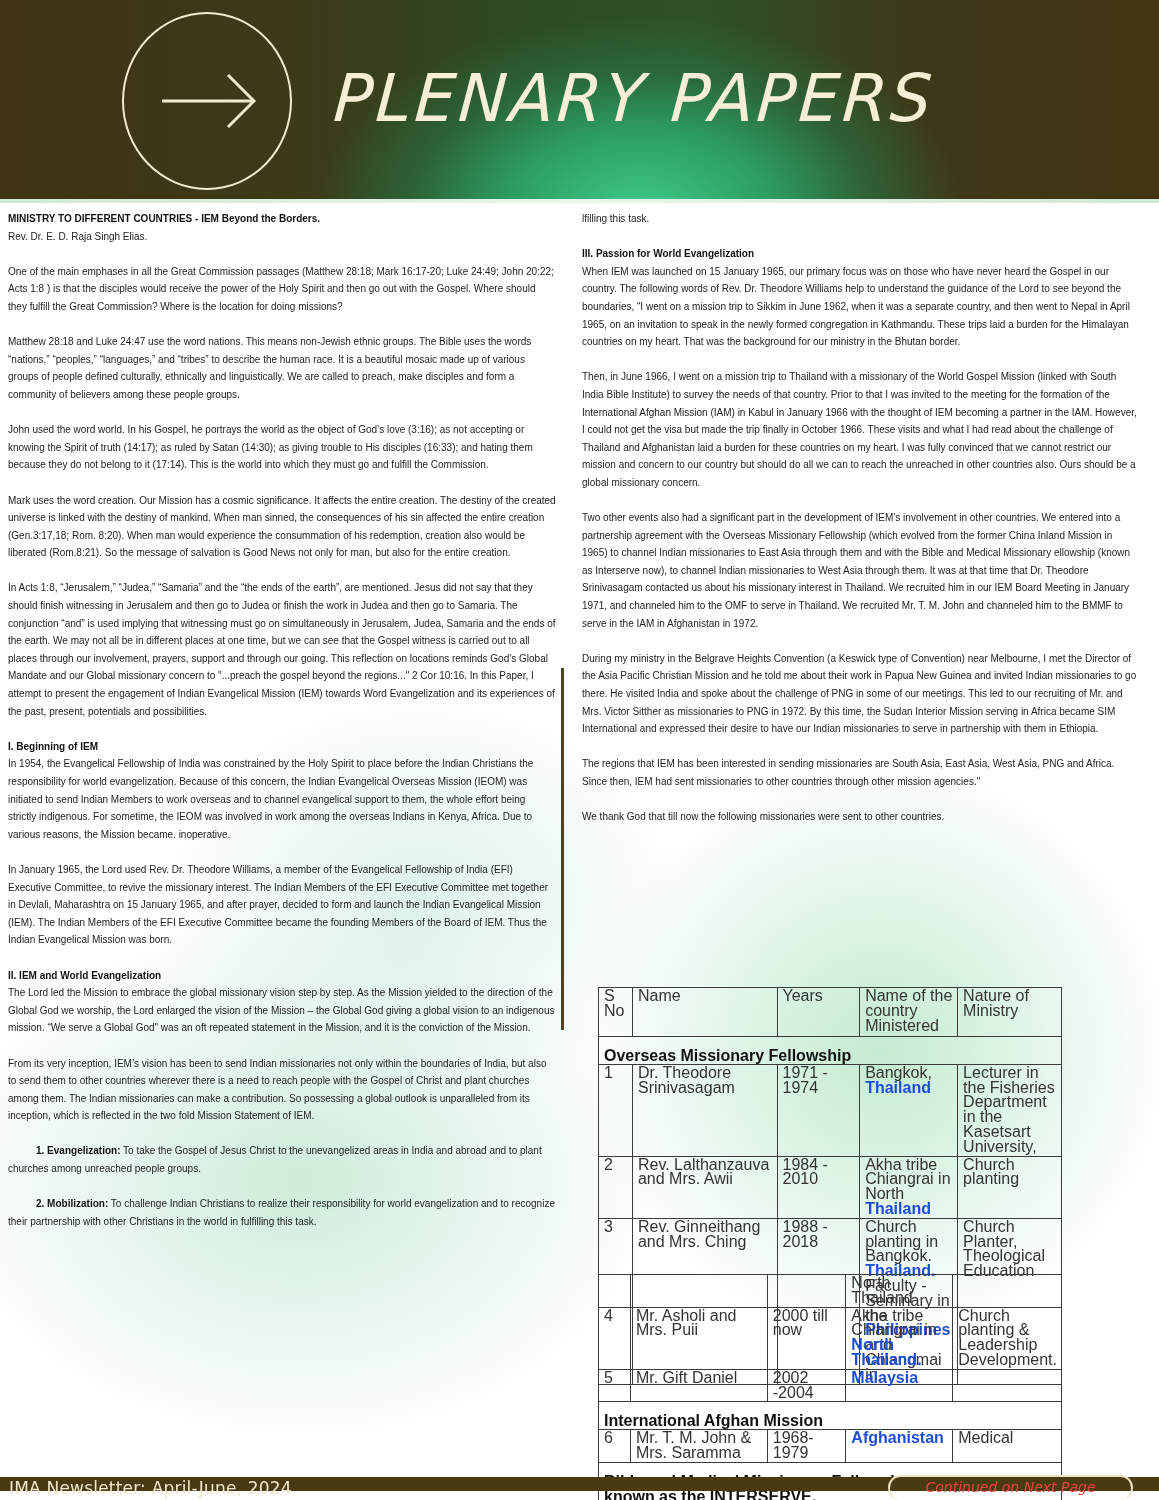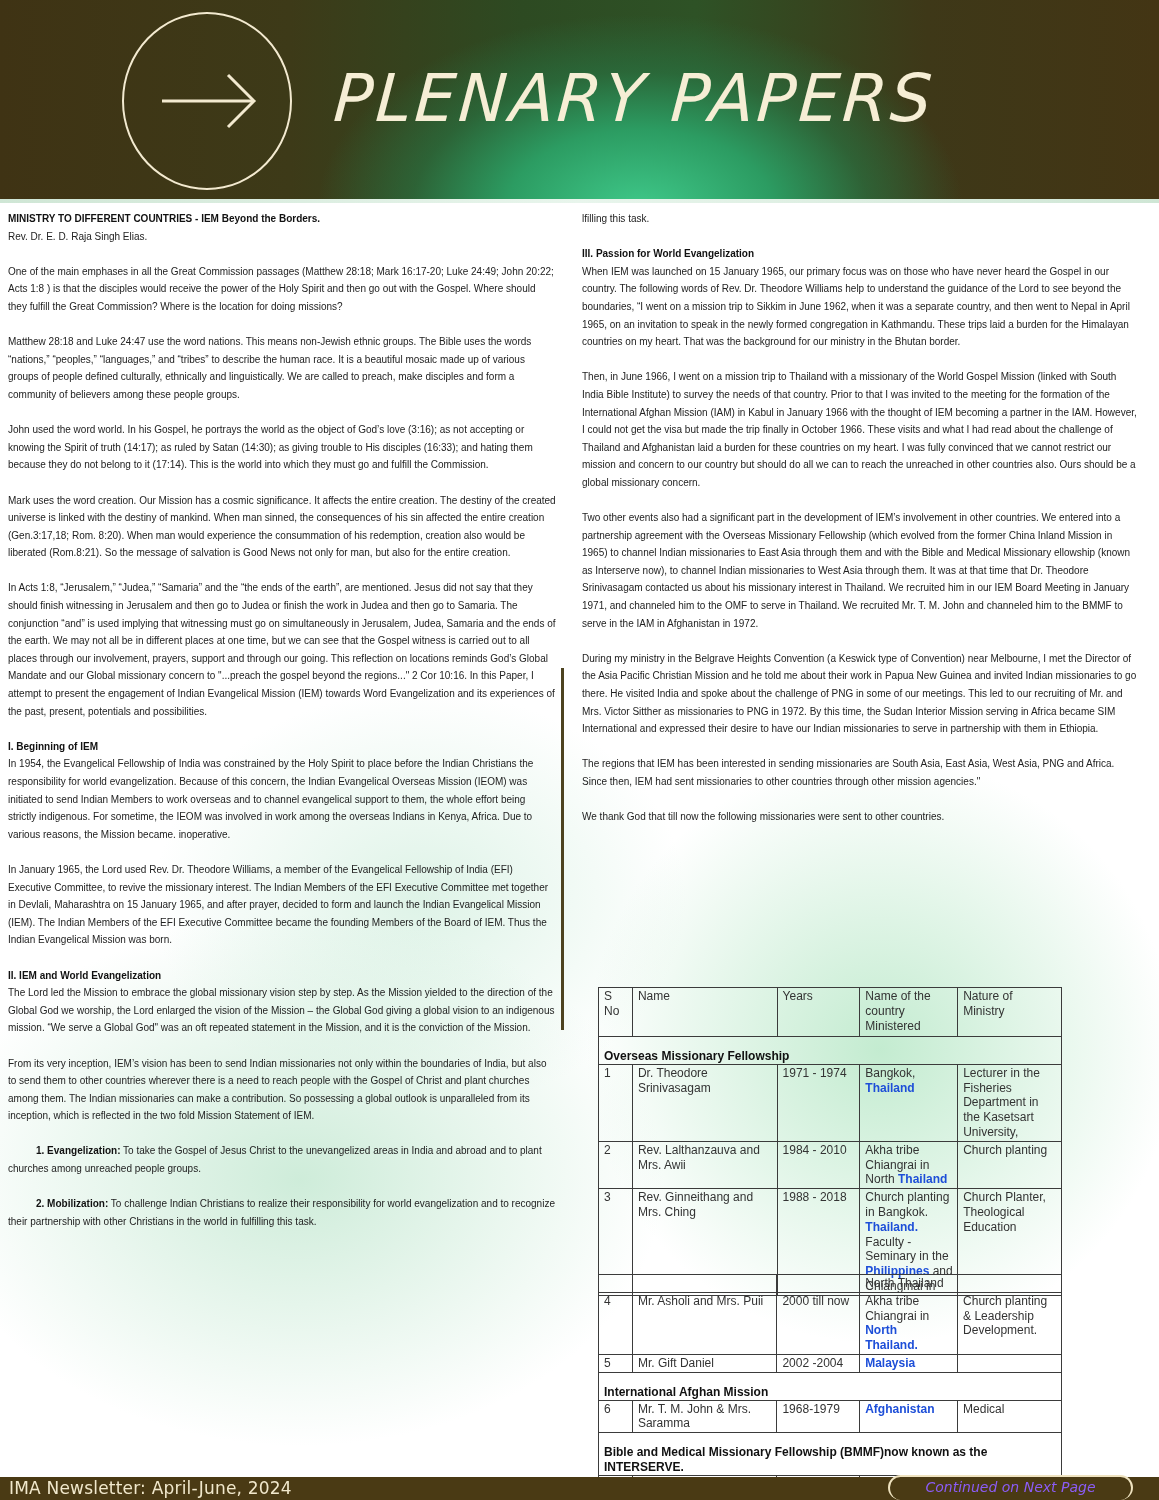--- a/index.html
+++ b/index.html
@@ -60,48 +60,48 @@
   .divider {
     position: absolute; left: 561px; top: 668px; width: 3px; height: 362px;
     background: #4d4320;
   }
 
   
   .mtable {
     position: absolute; left: 598px; width: 464px;
     border-collapse: collapse;
     font-family: "Liberation Sans", sans-serif;
-    font-size: 12px; line-height: 14.8px; color: #333;
+    font-size: 16px; line-height: 14.8px; color: #333;
   }
   .mtable td {
     border: 1.2px solid #3b3b3b; vertical-align: top;
     padding: 1px 4px 1px 5px;
   }
   .mtable td b { color: #1d4ed8; }
   .mtable .grp td { font-weight: bold; color: #111; padding-top: 12px; padding-bottom: 0; }
   .t1 { top: 987px; }
   .t2 { top: 1274px; }
   .c1 { width: 34px; } .c2 { width: 145px; } .c3 { width: 83px; } .c4 { width: 98px; } .c5 { width: 104px; }
 
   
   .footer {
-    position: absolute; left: 0; top: 1477px; width: 1159px; height: 23px;
+    position: absolute; left: 0; top: 1477px; width: 1159px; height: 14px;
     background: #4a3a14;
   }
   .footer-left {
     position: absolute; left: 9px; top: 1px;
     font-family: "DejaVu Sans", sans-serif; font-size: 17px; letter-spacing: 0.2px;
     color: #f1e8cc; white-space: nowrap;
   }
   .continued {
     position: absolute; left: 888px; top: 1475px; width: 245px; height: 25px;
     border: 2px solid #efe3c0; border-radius: 14px / 14px;
     border-bottom: none;
     font-family: "DejaVu Sans", sans-serif; font-style: italic;
-    font-size: 14px; color: #8b5cf6; text-align: center; line-height: 21px;
+    font-size: 14px; color: #ef4444; text-align: center; line-height: 21px;
   }
 </style>
 </head>
 <body>
 
 <header class="banner">
   <div class="banner-circle"></div>
   <svg class="banner-arrow" viewBox="0 0 98 58">
     <line x1="2" y1="29" x2="94" y2="29" stroke="#f3ead0" stroke-width="3"></line>
     <polyline points="68,3 94,29 68,55" fill="none" stroke="#f3ead0" stroke-width="3"></polyline>

